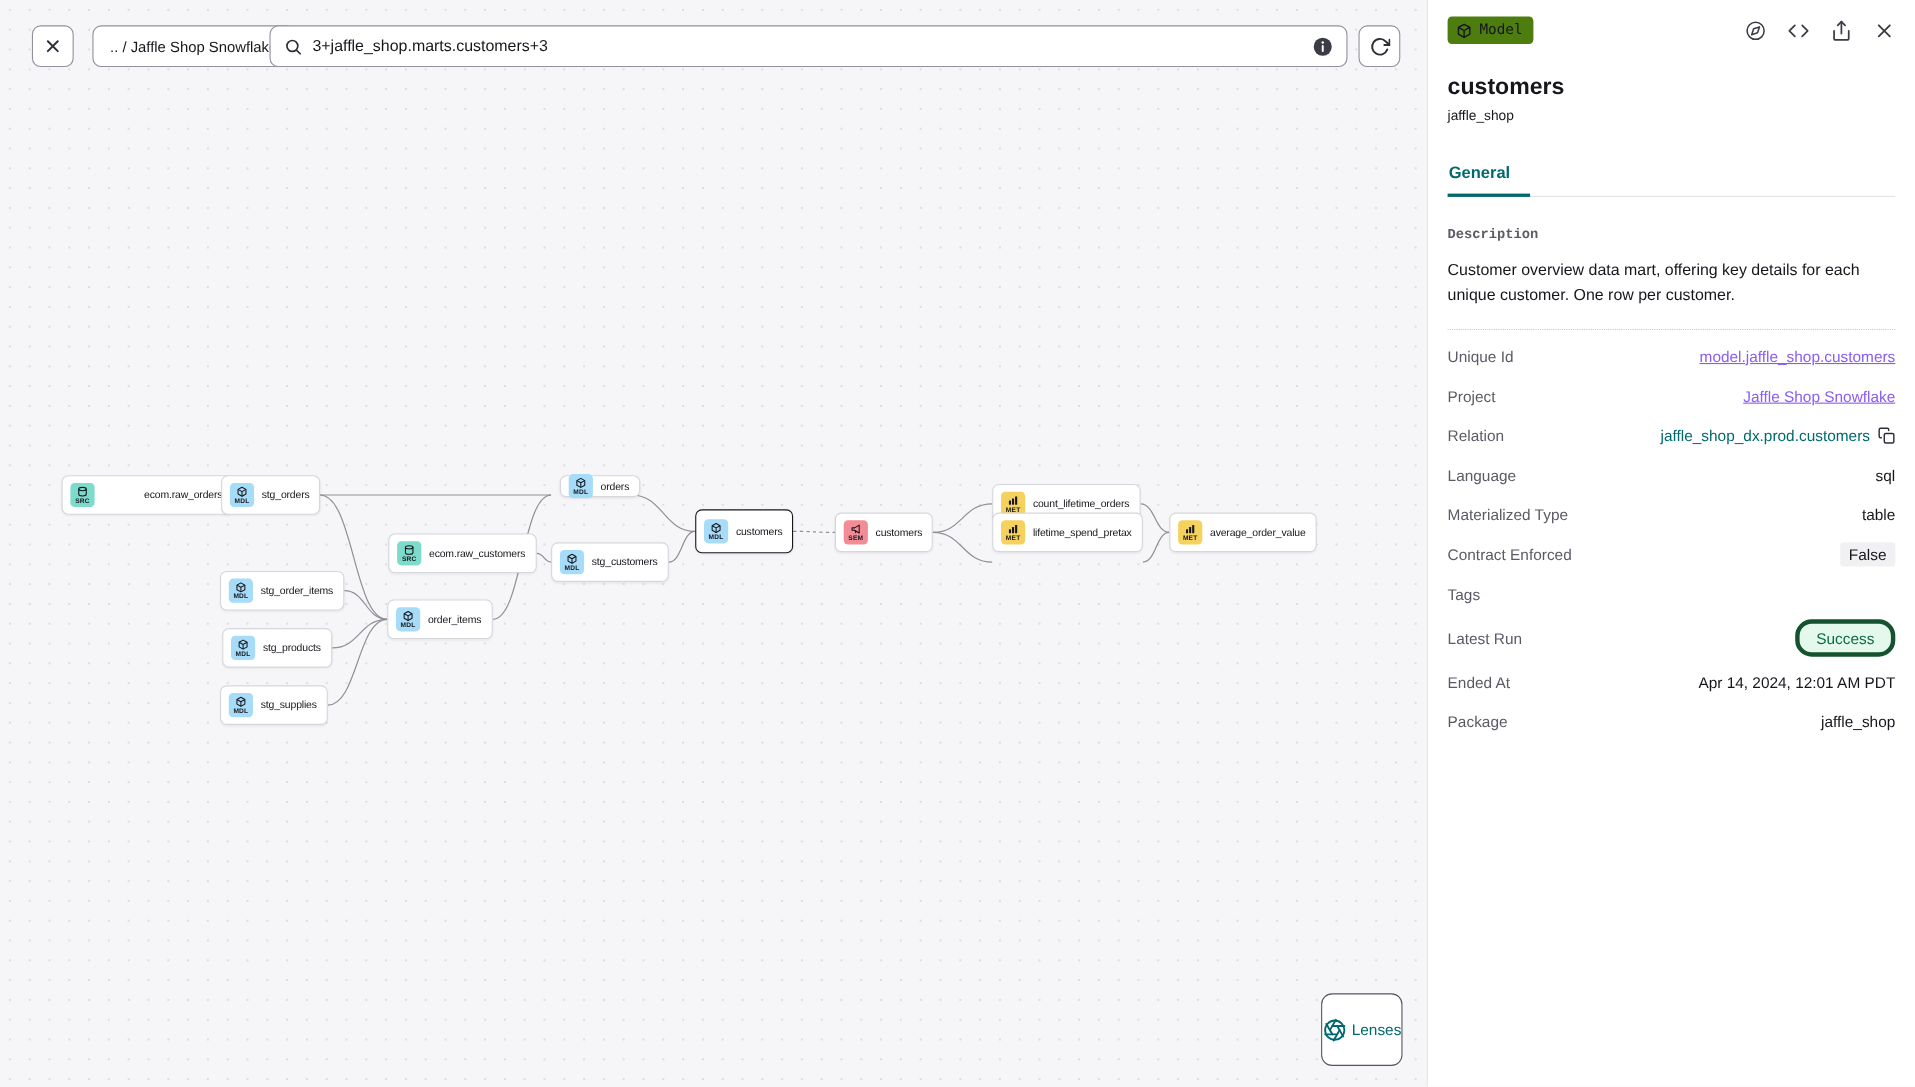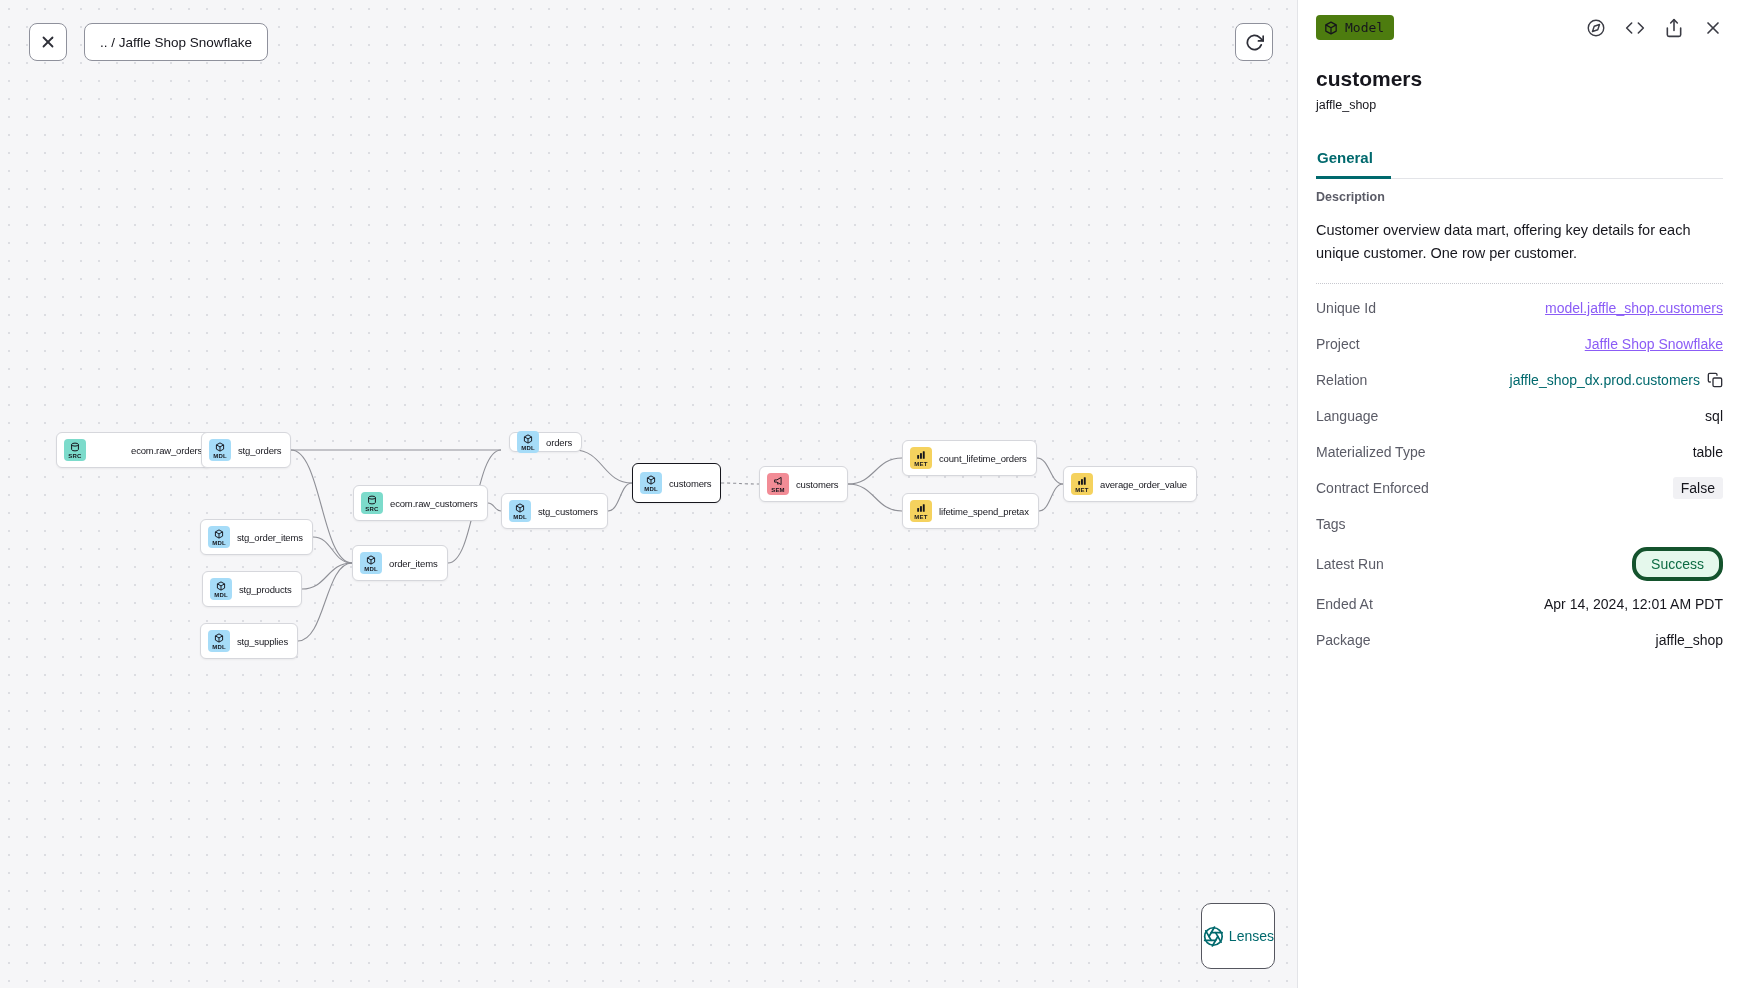--- a/index.html
+++ b/index.html
@@ -66,21 +66,21 @@
   .header-icons { display:flex; align-items:center; gap:19px; color:#3b3c45; }
   .header-icons svg { cursor:pointer; display:block; }
 
   .panel-title { margin-top:27px; font-size:21px; font-weight:700; color:#16161d; }
   .panel-subtitle { margin-top:7px; font-size:12.5px; color:#16161d; }
 
   .tabs { margin-top:37px; border-bottom:1px solid #e3e4e8; display:flex; }
   .tab { position:relative; padding:0 18px 12px 1px; font-size:15px; font-weight:700; color:#00696d; cursor:pointer; }
   .tab.active::after { content:""; position:absolute; left:0; right:0; bottom:-1px; height:3px; background:#00696d; }
 
-  .section-label { margin-top:11px; font-size:12.5px; font-weight:700; color:#5a5b66; }
+  .section-label { margin-top:27px; font-size:12.5px; font-weight:700; color:#5a5b66;font-family:Liberation Mono, monospace; }
   .description { margin-top:15px; font-size:14.5px; color:#16161d; line-height:1.62; }
   .dotted-divider { border-bottom:1px dotted #c7c8cf; margin-top:17px; }
 
   .fields { margin-top:6px; }
   .frow { display:flex; justify-content:space-between; align-items:center; min-height:36px; }
   .frow.tall { min-height:44px; }
   .flabel { font-size:14px; color:#5a5b66; }
   .fvalue { font-size:14px; color:#16161d; display:flex; align-items:center; gap:7px; text-align:right; }
   .fvalue a.link { color:#8b5cf6; text-decoration:underline; cursor:pointer; }
   .fvalue .teal { color:#00696d; }
@@ -224,21 +224,21 @@
         <span class="tile" style="background:#f5d25e">
           <svg viewBox="0 0 10 10" fill="#15151c">
             <rect x="1.2" y="5.1" width="1.9" height="3.7" rx="0.4"></rect>
             <rect x="4" y="3.1" width="1.9" height="5.7" rx="0.4"></rect>
             <rect x="6.8" y="1.3" width="1.9" height="7.5" rx="0.4"></rect>
           </svg>
           <span class="tt">MET</span>
         </span>
         <span class="nlabel">count_lifetime_orders</span>
       </div>
-      <div class="node" style="left: 902px; top: 493px; height: 36px;">
+      <div class="node" style="left: 902px; top: 466px; height: 36px;">
         <span class="tile" style="background:#f5d25e">
           <svg viewBox="0 0 10 10" fill="#15151c">
             <rect x="1.2" y="5.1" width="1.9" height="3.7" rx="0.4"></rect>
             <rect x="4" y="3.1" width="1.9" height="5.7" rx="0.4"></rect>
             <rect x="6.8" y="1.3" width="1.9" height="7.5" rx="0.4"></rect>
           </svg>
           <span class="tt">MET</span>
         </span>
         <span class="nlabel">lifetime_spend_pretax</span>
       </div>
@@ -256,20 +256,32 @@
     </div>
 
   <div class="tbtn close-map-btn">
     <svg width="18" height="18" viewBox="0 0 24 24" fill="none" stroke="#2e2f38" stroke-width="2.4" stroke-linecap="round">
         <line x1="18" y1="6" x2="6" y2="18"></line>
         <line x1="6" y1="6" x2="18" y2="18"></line>
       </svg>
   </div>
   <div class="tbtn breadcrumb-btn">
     <span>.. / Jaffle Shop Snowflake</span>
+  </div>
+  <div class="tbtn searchbar">
+    <svg width="17" height="17" viewBox="0 0 24 24" fill="none" stroke="#2e2f38" stroke-width="2.2" stroke-linecap="round">
+        <circle cx="11" cy="11" r="7"></circle>
+        <line x1="21" y1="21" x2="16.2" y2="16.2"></line>
+      </svg>
+    <input type="text" value="3+jaffle_shop.marts.customers+3" style="">
+    <svg width="19" height="19" viewBox="0 0 19 19">
+        <circle cx="9.5" cy="9.5" r="8.2" fill="#3b3c45"></circle>
+        <circle cx="9.5" cy="5.7" r="1.15" fill="#fff"></circle>
+        <rect x="8.6" y="8" width="1.8" height="6.2" rx="0.9" fill="#fff"></rect>
+      </svg>
   </div>
   <div class="tbtn refresh-btn">
     <svg width="19" height="19" viewBox="0 0 24 24" fill="none" stroke="#2e2f38" stroke-width="2.2" stroke-linecap="round" stroke-linejoin="round">
         <polyline points="23 4 23 10 17 10"></polyline>
         <path d="M20.49 15a9 9 0 1 1-2.12-9.36L23 10"></path>
       </svg>
   </div>
 
   <div class="lenses-btn">
     <svg width="23" height="23" viewBox="0 0 24 24" fill="none" stroke="#00696d" stroke-width="1.8" stroke-linecap="round">

